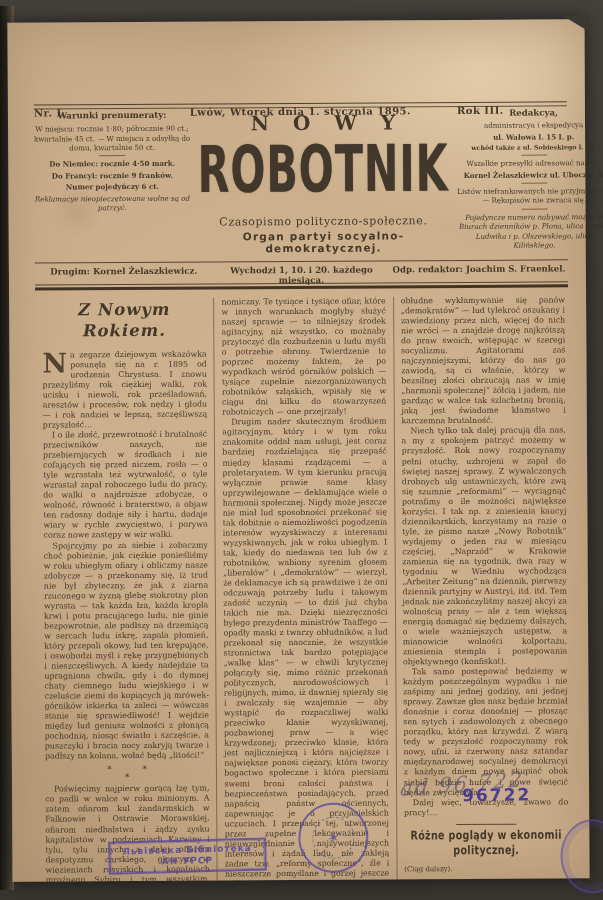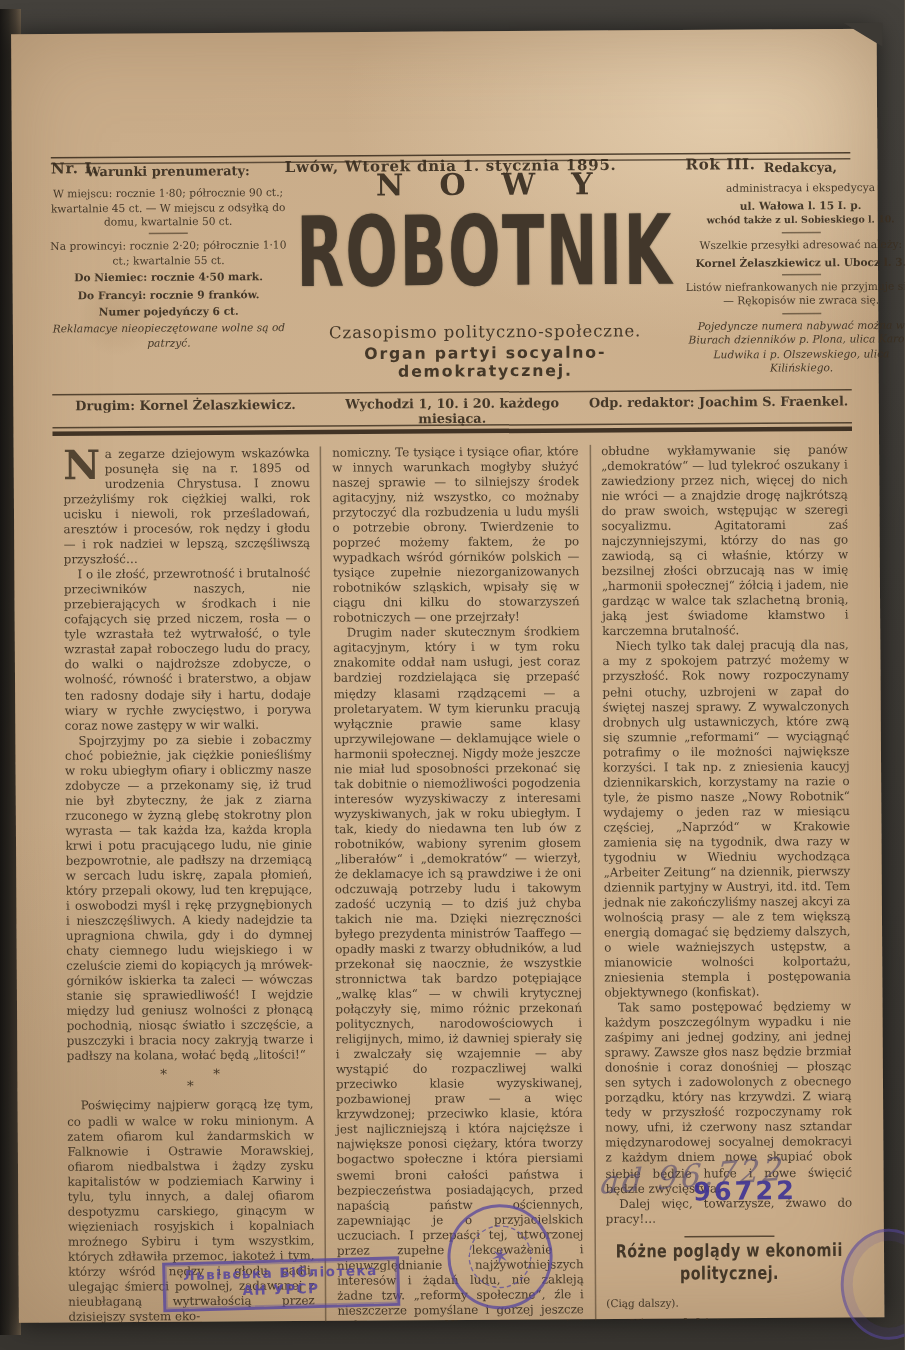--- a/index.html
+++ b/index.html
@@ -117,21 +117,20 @@
       <span class="c">Lwów, Wtorek dnia 1. stycznia 1895.</span>
       <span class="r">Rok III.</span>
     </div>
     <div id="hdr-rule" class="rule-dbl"></div>
 
     <div id="masthead">
       <div class="side-box ink">
         <p id="prenum-head">Warunki prenumeraty:</p>
         <p>W miejscu: rocznie 1·80; półrocznie 90 ct.; kwartalnie 45 ct. — W miejscu z odsyłką do domu, kwartalnie 50 ct.</p>
         <div class="mini-rule"></div>
-        <p>Na prowincyi: rocznie 2·20; półrocznie 1·10 ct.; kwartalnie 55 ct.</p>
         <p class="b">Do Niemiec: rocznie 4·50 mark.</p>
         <p class="b">Do Francyi: rocznie 9 franków.</p>
         <p class="b">Numer pojedyńczy 6 ct.</p>
         <p class="i">Reklamacye nieopieczętowane wolne są od patrzyć.</p>
       </div>
 
       <div id="title-box">
         <div id="t-nowy">NOWY</div>
         <div id="t-robotnik">ROBOTNIK</div>
         <div id="t-sub1" class="ink">Czasopismo polityczno-społeczne.</div>
@@ -159,20 +158,21 @@
         <span class="b">Drugim: Kornel Żelaszkiewicz.</span></span>
       <span class="cell b">Wychodzi 1, 10. i 20. każdego miesiąca.</span>
       <span class="cell">
         <span class="b">Odp. redaktor: Joachim S. Fraenkel.</span></span>
     </div>
     <div id="pub-rule-a" class="rule-dbl"></div>
     <div id="pub-rule-b" class="rule-dbl"></div>
 
     <div id="cols" class="ink">
       <div class="col">
+        <h2 id="a1-title">Z Nowym Rokiem.</h2>
         <p class="noind"><span class="dropcap">N</span><span>a zegarze dziejowym wskazówka posunęła się na r. 1895 od urodzenia Chrystusa. I znowu przeżyliśmy rok ciężkiej walki, rok ucisku i niewoli, rok prześladowań, aresztów i procesów, rok nędzy i głodu — i rok nadziei w lepszą, szczęśliwszą przyszłość…</span></p>
         <p>I o ile złość, przewrotność i brutalność przeciwników naszych, nie przebierających w środkach i nie cofających się przed niczem, rosła — o tyle wzrastała też wytrwałość, o tyle wzrastał zapał roboczego ludu do pracy, do walki o najdroższe zdobycze, o wolność, równość i braterstwo, a objaw ten radosny dodaje siły i hartu, dodaje wiary w rychłe zwycięstwo, i porywa coraz nowe zastępy w wir walki.</p>
         <p>Spojrzyjmy po za siebie i zobaczmy choć pobieżnie, jak ciężkie ponieśliśmy w roku ubiegłym ofiary i obliczmy nasze zdobycze — a przekonamy się, iż trud nie był zbyteczny, że jak z ziarna rzuconego w żyzną glebę stokrotny plon wyrasta — tak każda łza, każda kropla krwi i potu pracującego ludu, nie ginie bezpowrotnie, ale padłszy na drzemiącą w sercach ludu iskrę, zapala płomień, który przepali okowy, lud ten krępujące, i oswobodzi myśl i rękę przygnębionych i nieszczęśliwych. A kiedy nadejdzie ta upragniona chwila, gdy i do dymnej chaty ciemnego ludu wiejskiego i w czeluście ziemi do kopiących ją mrówek-górników iskierka ta zaleci — wówczas stanie się sprawiedliwość! I wejdzie między lud geniusz wolności z płonącą pochodnią, niosąc światło i szczęście, a puszczyki i bracia nocy zakryją twarze i padłszy na kolana, wołać będą „litości!“</p>
         <div class="asterisks">
           <div>*  *</div>
           <div>*</div>
         </div>
         <p>Poświęcimy najpierw gorącą łzę tym, co padli w walce w roku minionym. A zatem ofiarom kul żandarmskich w Falknowie i Ostrawie Morawskiej, ofiarom niedbalstwa i żądzy zysku kapitalistów w podziemiach Karwiny i tylu, tylu innych, a dalej ofiarom despotyzmu carskiego, ginącym w więzieniach rosyjskich i kopalniach mroźnego Sybiru i tym wszystkim, których zdławiła przemoc, jakoteż i tym, którzy wśród nędzy i głodu padli, ulegając śmierci powolnej, zadawanej z nieubłaganą wytrwałością przez dzisiejszy system eko-</p>
       </div>
 

